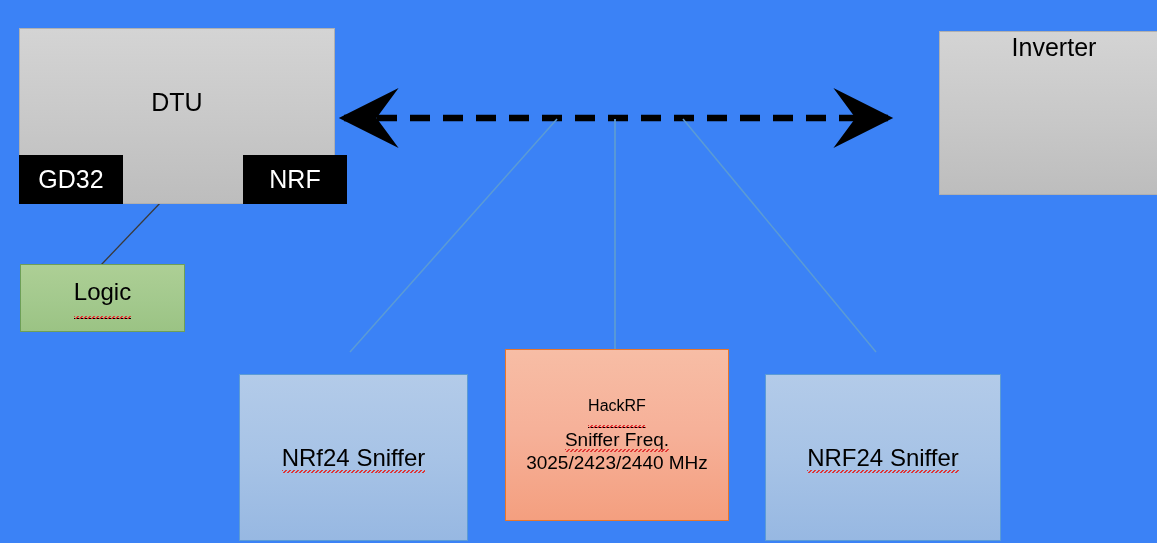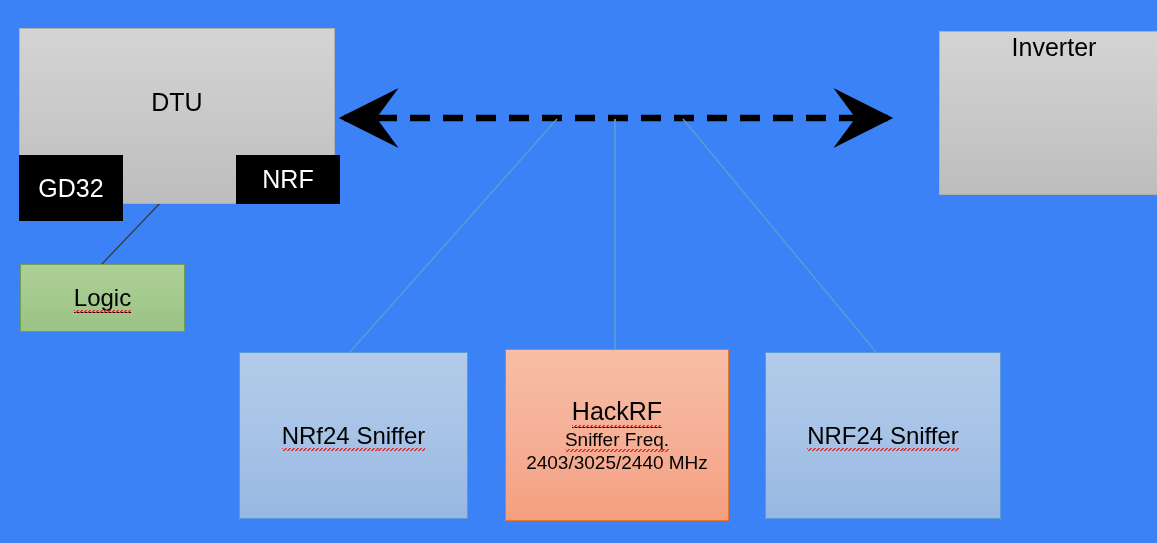--- a/index.html
+++ b/index.html
@@ -65,42 +65,42 @@
     bottom: -1px;
     height: 3px;
     background-image: repeating-linear-gradient(
       135deg,
       #e03030 0px, #e03030 1.4px,
       transparent 1.4px, transparent 2.8px);
     opacity: .95;
   }
   .uline {
     border-bottom: 1px solid #000;
-    padding-bottom: 0px;
+    padding-bottom: 12px;
   }
 
   
   .chip {
     position: absolute;
     box-sizing: border-box;
     background: #000000;
     color: #ffffff;
     display: flex;
     align-items: center;
     justify-content: center;
     font-size: 25px;
   }
   #gd32-chip {
     left: 19px;
     top: 155px;
     width: 104px;
-    height: 66px;
+    height: 49px;
   }
   #nrf-chip {
-    left: 236px;
+    left: 243px;
     top: 155px;
     width: 104px;
     height: 49px;
   }
 
   
   #logic-box {
     left: 20px;
     top: 264px;
     width: 165px;
@@ -108,20 +108,21 @@
     background: linear-gradient(to bottom, #adcf95 0%, #a3c98d 55%, #9bc384 100%);
     border: 1px solid #6e9f57;
     font-size: 24px;
   }
 
   
   .blue-box {
     background: linear-gradient(to bottom, #b3cbe9 0%, #a7c3e6 50%, #97b8e2 100%);
     border: 1px solid #5b9bd5;
     font-size: 24px;
+    margin-top: 22px;
   }
   #sniffer-left-box {
     left: 239px;
     top: 352px;
     width: 229px;
     height: 167px;
   }
   #sniffer-right-box {
     left: 765px;
     top: 352px;
@@ -132,21 +133,21 @@
   
   #hackrf-box {
     left: 505px;
     top: 349px;
     width: 224px;
     height: 172px;
     background: linear-gradient(to bottom, #f7bda5 0%, #f6b098 50%, #f49f7f 100%);
     border: 1px solid #e8762a;
   }
   #hackrf-box .title-line {
-    font-size: 25px;
+    font-size: 16px;
   }
   #hackrf-box .sub-line {
     font-size: 19px;
   }
 
   
   #connectors {
     position: absolute;
     left: 0;
     top: 0;
@@ -208,20 +209,20 @@
     <div class="txt-row">Inverter</div>
   </div>
 
   <div class="box blue-box" id="sniffer-left-box">
     <div class="txt-row"><span class="spell">NRf24 Sniffer</span></div>
   </div>
 
   <div class="box" id="hackrf-box">
     <div class="txt-row title-line"><span class="spell uline">HackRF</span></div>
     <div class="txt-row sub-line"><span class="spell">Sniffer Freq.</span></div>
-    <div class="txt-row sub-line">2403/3025/2440 MHz</div>
+    <div class="txt-row sub-line">3025/2423/2440 MHz</div>
   </div>
 
   <div class="box blue-box" id="sniffer-right-box">
     <div class="txt-row"><span class="spell">NRF24 Sniffer</span></div>
   </div>
 
 </div>
 
 </body></html>

